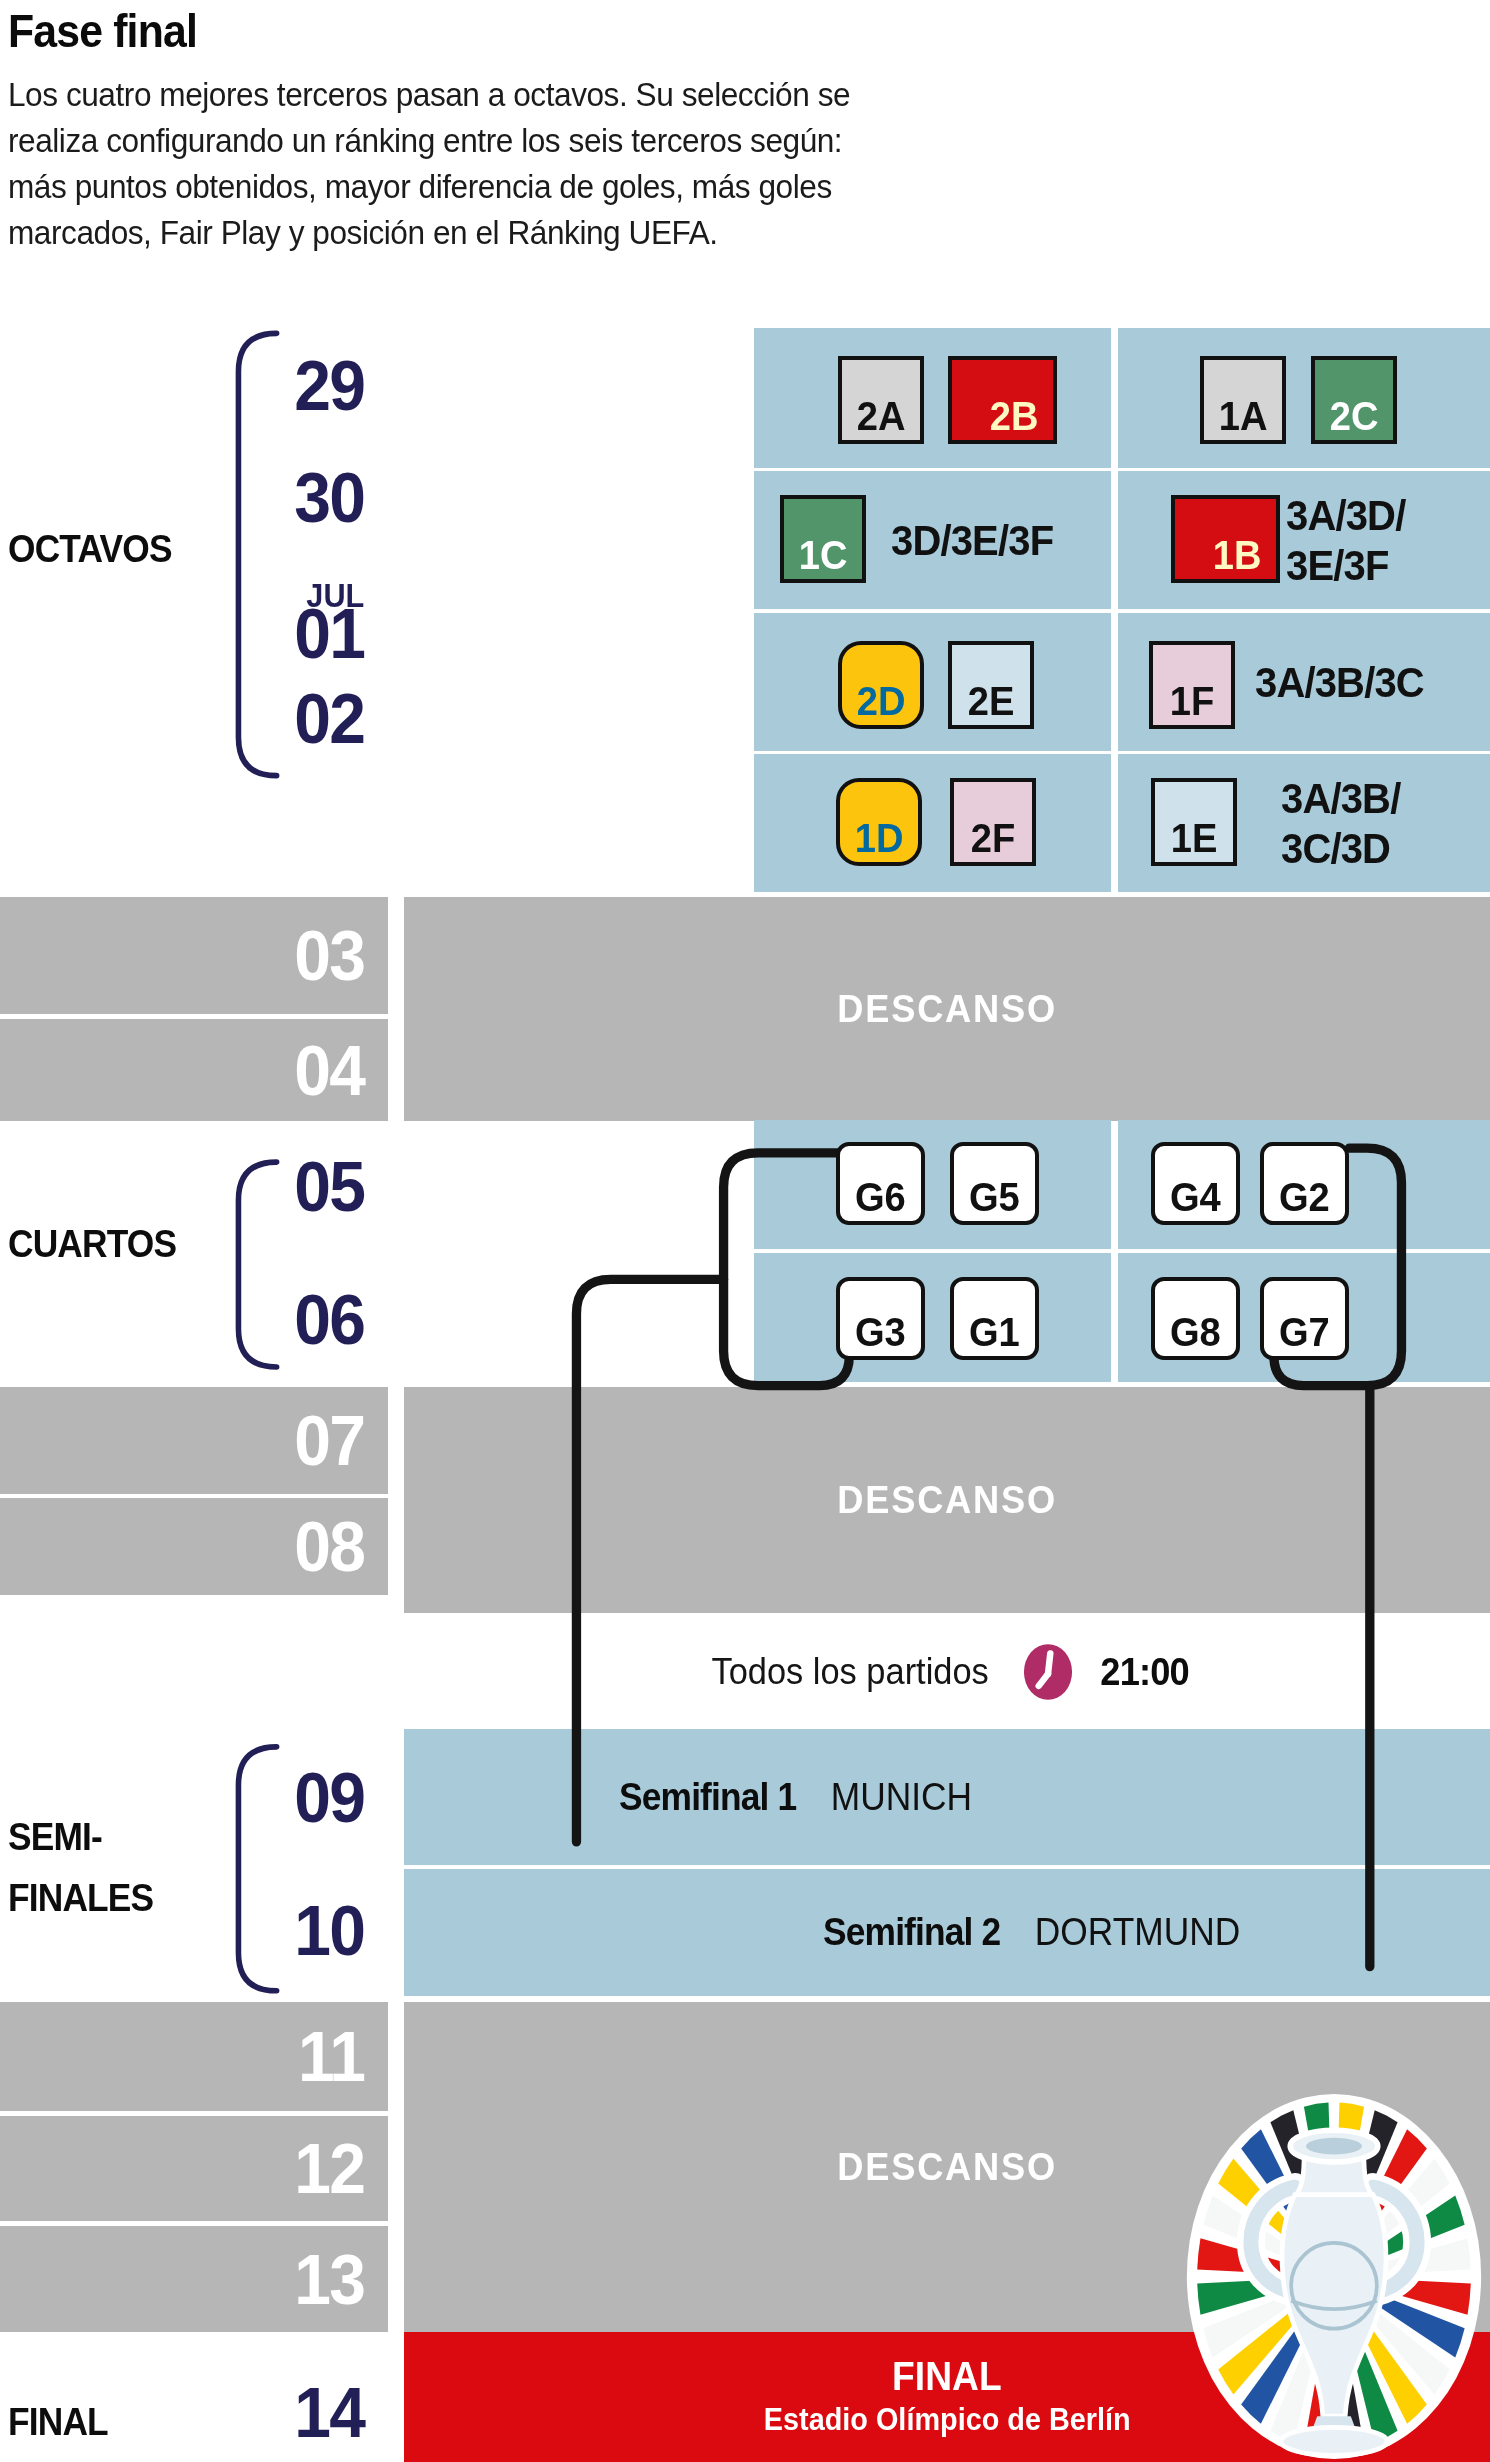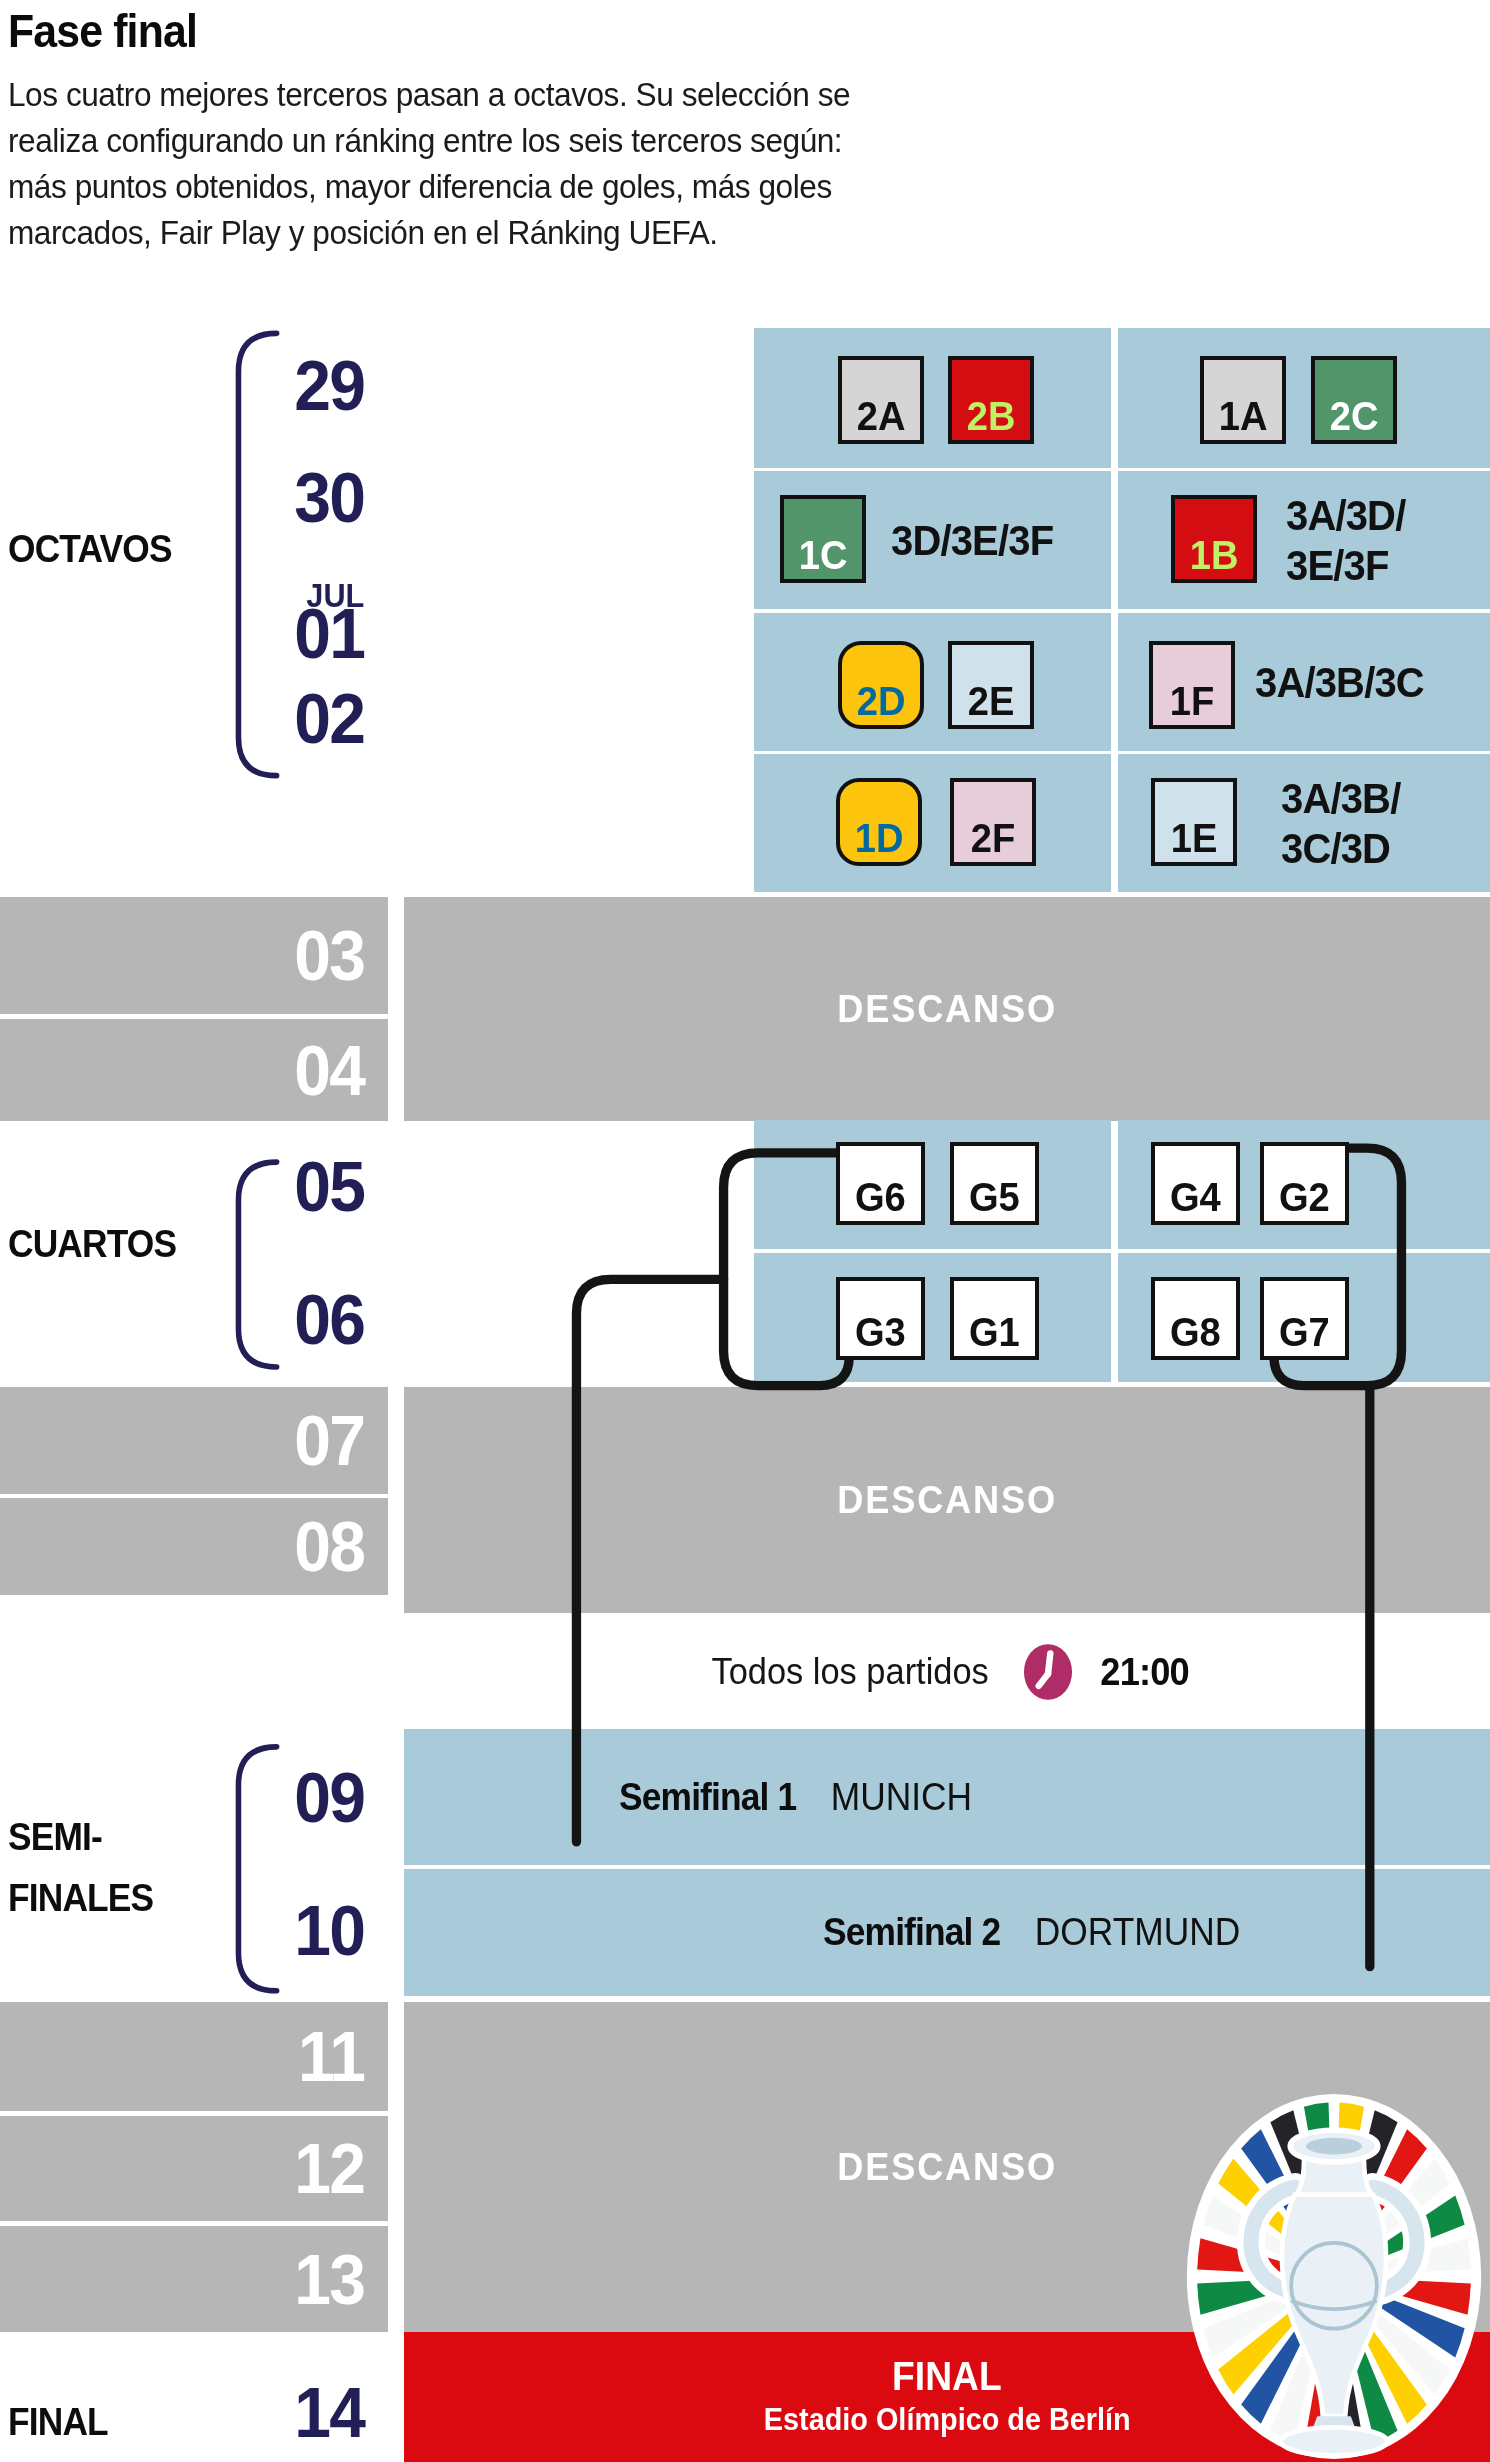--- a/index.html
+++ b/index.html
@@ -38,23 +38,23 @@
   .panel-l { left:754px; width:357px; }
   .panel-r { left:1118px; width:373px; }
   .panel-s { left:404px; width:1086px; display:flex; align-items:center;padding-left:11px; }
 
   .box {
     position:absolute; width:78px; height:80px; border:4.7px solid #111111;
     display:flex; align-items:flex-end; justify-content:center;
     font-weight:700; font-size:41px; z-index:5; background:#fff;
   }
   .qbox { width:81px; height:75px; }
-  .box-white { background:#ffffff; color:#111111; }
+  .box-white { background:#ffffff; color:#111111;border-radius:13px; }
   [data-color="gray"]   { background:var(--box_gray);   color:#111111; }
-  [data-color="red"]    { background:var(--box_red);    color:#bef264; }
+  [data-color="red"]    { background:var(--box_red);    color:#fef9c3;padding-left:23px; }
   [data-color="green"]  { background:var(--box_green);  color:#ffffff; }
   [data-color="yellow"] { background:var(--box_yellow); color:#0369a1;border-radius:23px; }
   [data-color="pale"]   { background:var(--box_pale);   color:#111111; }
   [data-color="pink"]   { background:var(--box_pink);   color:#111111; }
 
   .note {
     position:absolute; top:0; height:100%;
     display:flex; flex-direction:column; justify-content:center;
     font-weight:700; font-size:43px; line-height:50px; letter-spacing:-0.9px; color:#111111;
     transform:scaleX(.93); transform-origin:left center;

